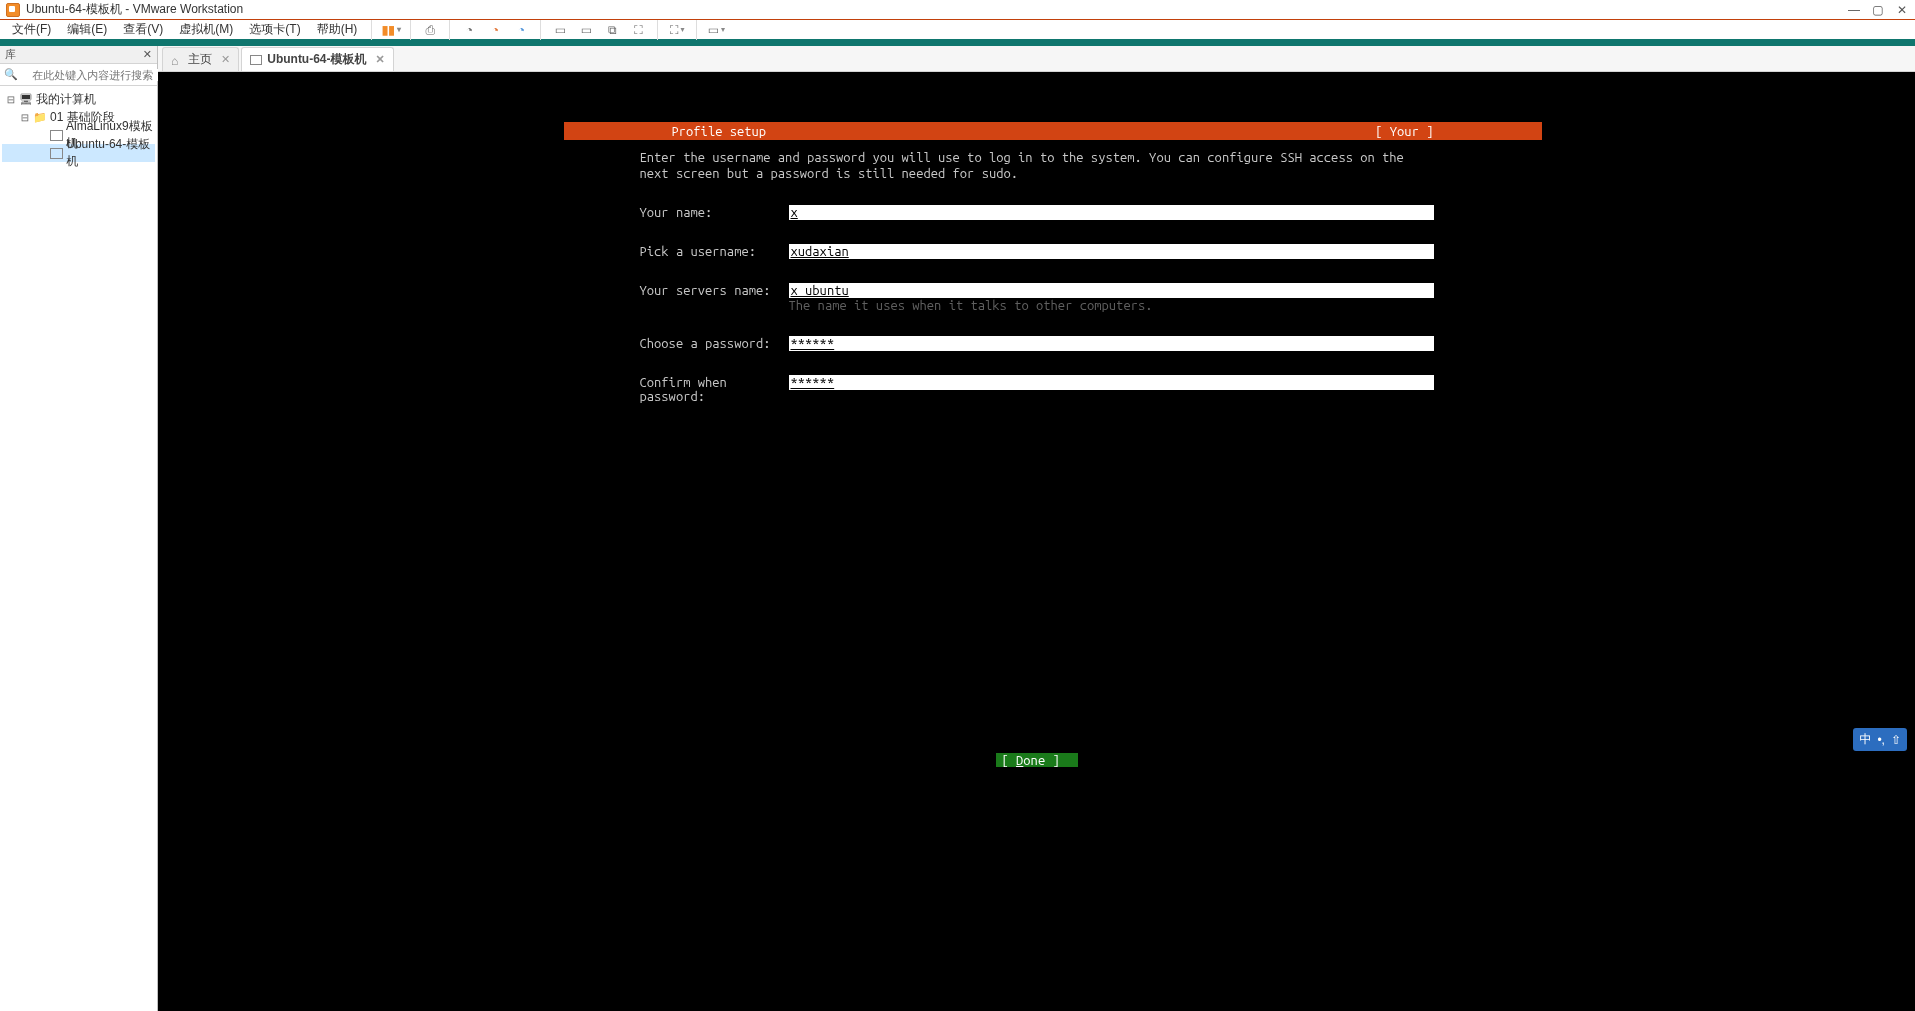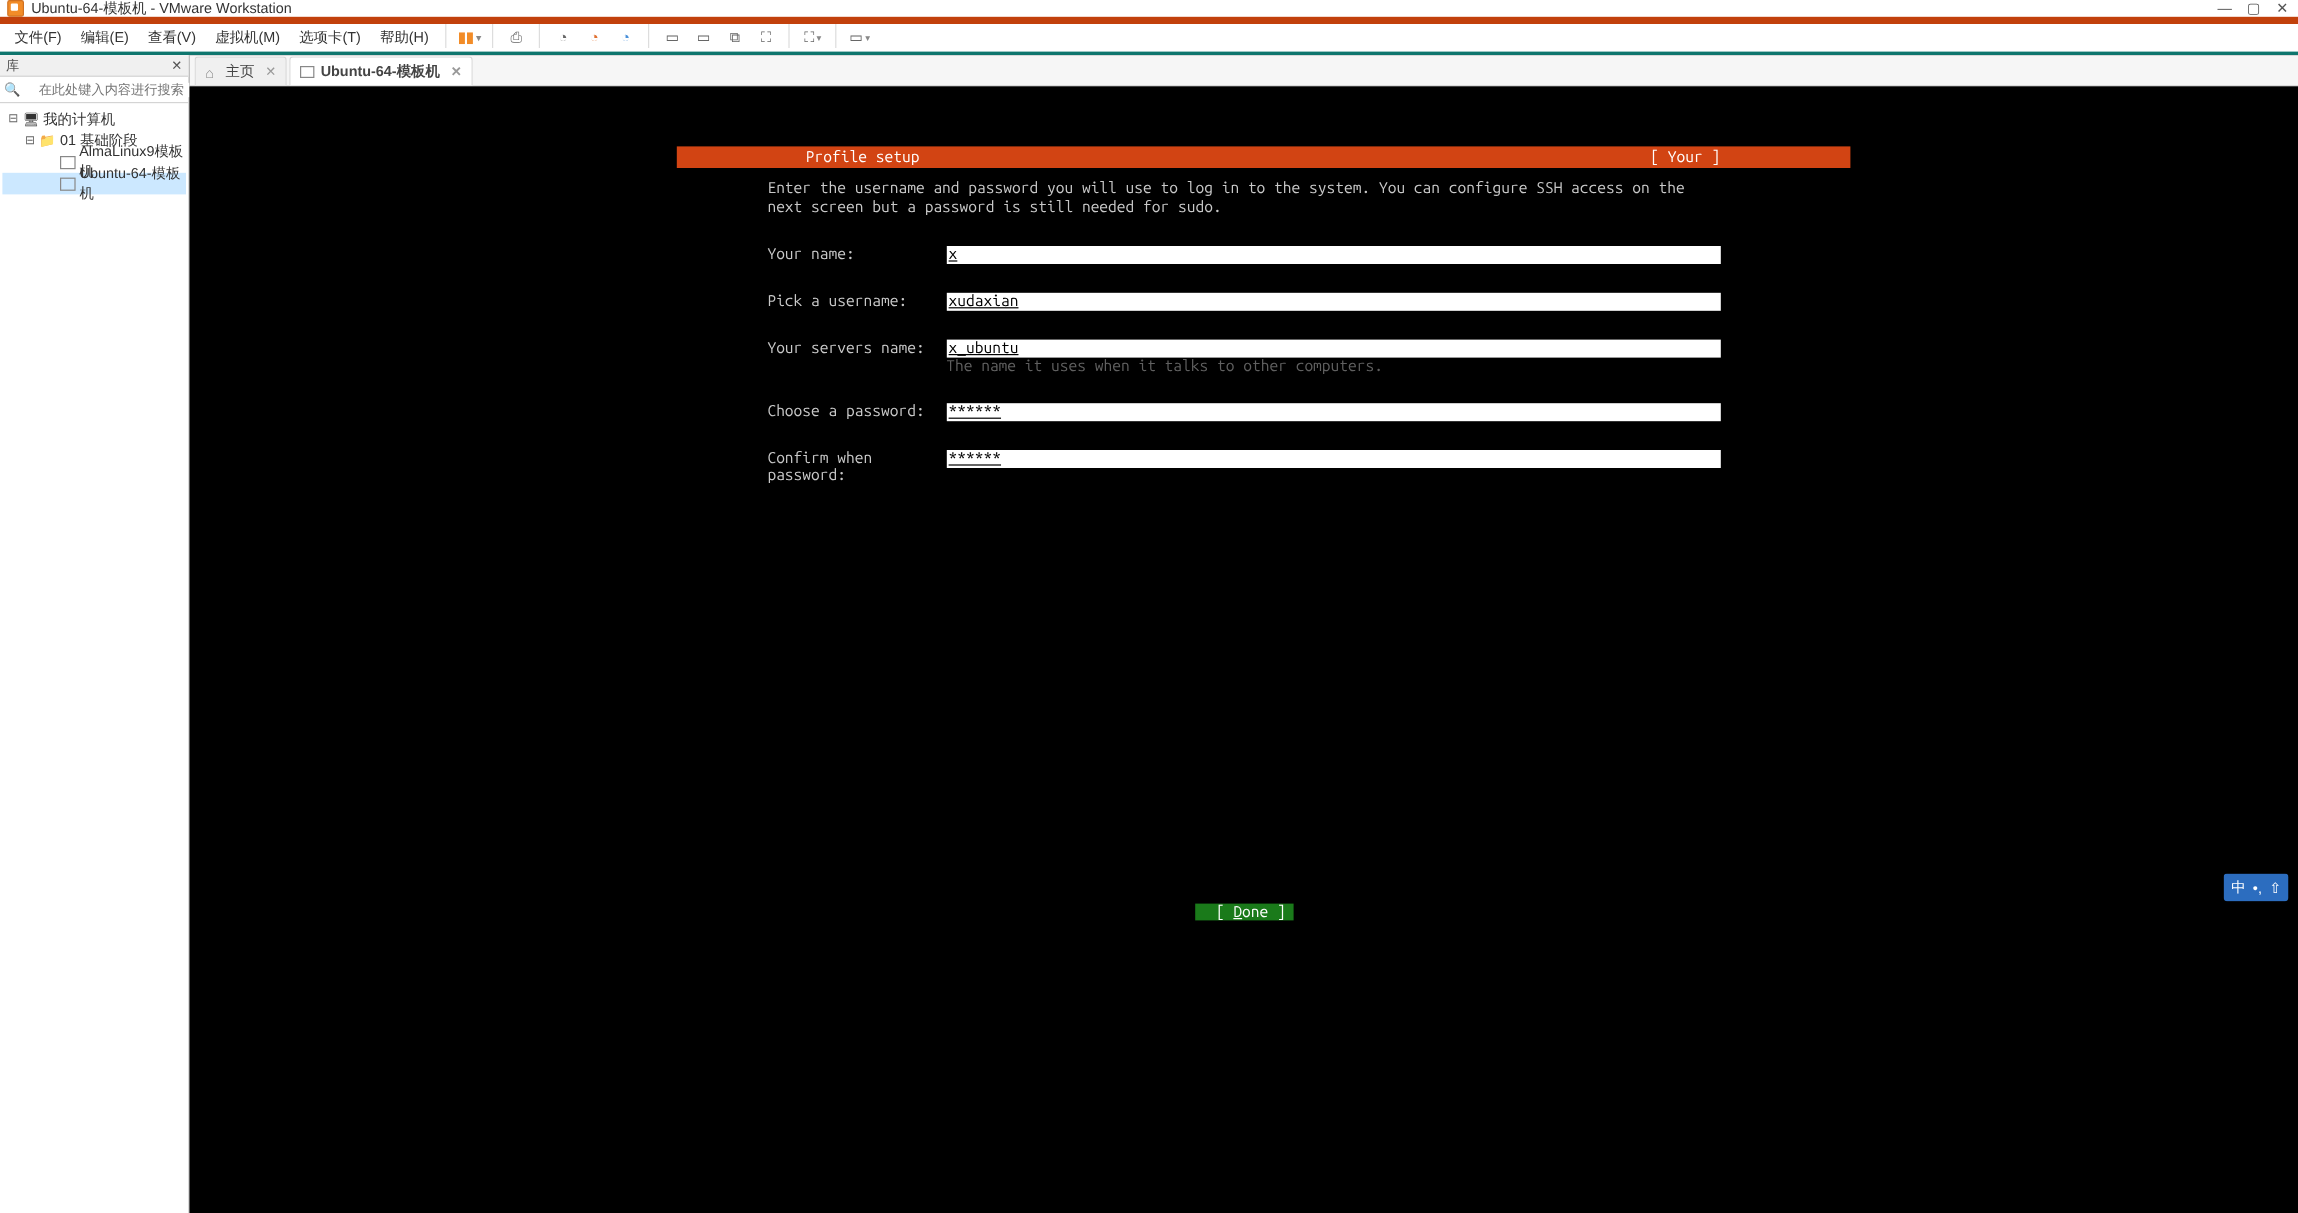--- a/index.html
+++ b/index.html
@@ -13,21 +13,21 @@
   position: relative;
 }
 
 
 .titlebar {
   height: 20px;
   background: #fff;
   display: flex;
   align-items: center;
   padding: 0 6px;
-  border-bottom: 6px solid #c2410c;
+  border-bottom: 1px solid #c2410c;
 }
 .titlebar .app-icon {
   width: 14px; height: 14px;
   background: #f28c28;
   border: 1px solid #d07020;
   border-radius: 2px;
   margin-right: 6px;
   display: inline-block;
   position: relative;
 }
@@ -40,23 +40,23 @@
   border-radius: 1px;
 }
 .titlebar .title-text { color: #333; font-size: 12px; }
 .titlebar .win-controls { margin-left: auto; display: flex; gap: 10px; }
 .titlebar .win-controls span { width: 14px; text-align: center; color: #555; cursor: pointer; }
 
 
 .menubar {
   height: 26px;
   display: flex;
-  align-items: flex-start;
+  align-items: center;
   padding: 0 4px;
-  border-bottom: 3px solid #0f766e;
+  border-bottom: 7px solid #0f766e;
   background: #fff;
 }
 .menubar .menu-item { padding: 3px 8px; color: #333; font-size: 12px; cursor: pointer; }
 .menubar .sep { width: 1px; height: 20px; background: #ddd; margin: 0 6px; }
 .menubar .tb-btn {
   width: 22px; height: 22px;
   margin: 0 2px;
   display: flex; align-items: center; justify-content: center;
   cursor: pointer;
   color: #666;
@@ -195,21 +195,21 @@
   text-decoration: underline;
 }
 .form-row .hint { color: #606060; margin-top: 0; }
 .inst-footer { text-align: center; margin-top: 350px; }
 .done-btn {
   background: #1a7a1a;
   color: #fff;
   padding: 0 6px;
   display: inline-block;
   width: 82px;
-  text-align: right;
+  text-align: left;
   font-family: inherit;
 }
 .done-btn .u { text-decoration: underline; }
 
 
 .ime-overlay {
   position: fixed;
   right: 8px;
   bottom: 260px;
   background: #2c6dbf;

